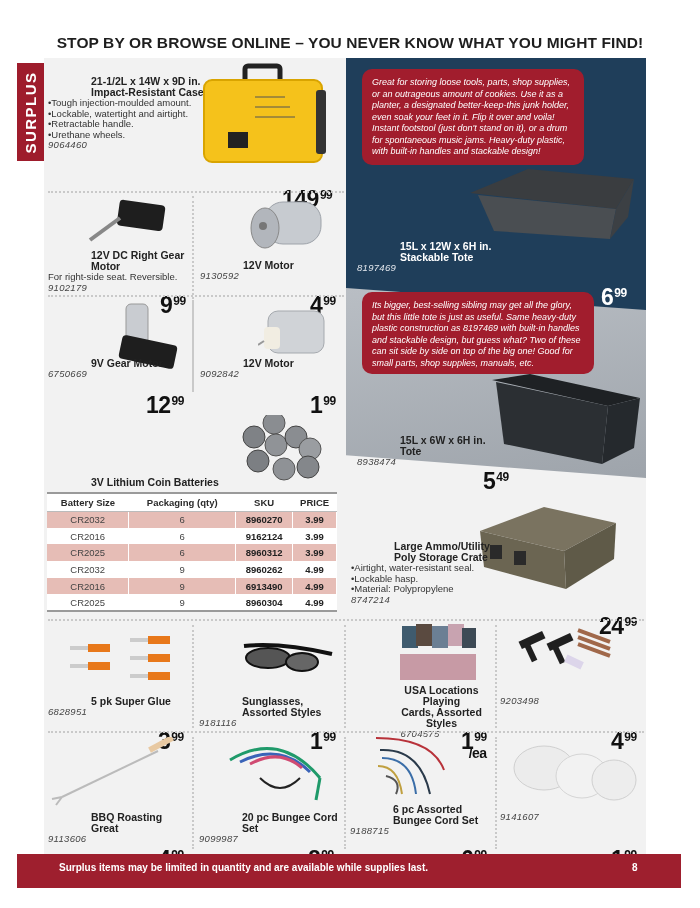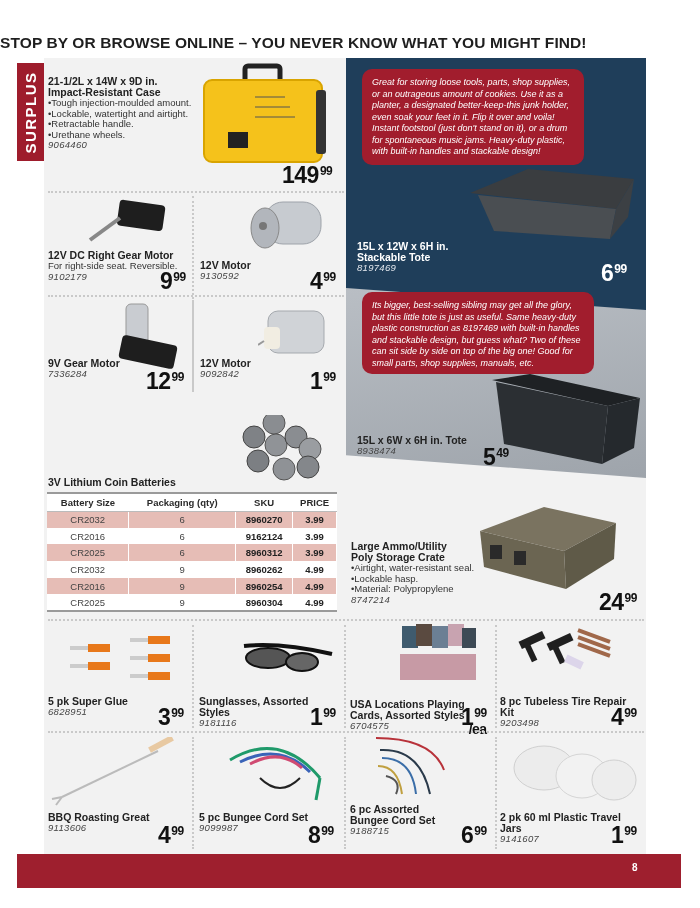--- a/index.html
+++ b/index.html
@@ -1,27 +1,27 @@
 <!DOCTYPE html>
 <html><head>
 <meta charset="utf-8">
 <style>
   * { box-sizing: border-box; margin: 0; padding: 0; }
   body { width: 700px; height: 908px; background: #ffffff; font-family: "Liberation Sans", "DejaVu Sans", sans-serif; color: #2a2a2a; position: relative; overflow: hidden; }
-  .headline { position: absolute; top: 34px; left: 0; width: 700px; text-align: left; font-weight: bold; font-size: 15.5px; letter-spacing: 0.1px; color: #1e1e1e; }
+  .headline { position: absolute; top: 34px; left: 0; width: 700px; text-align: center; font-weight: bold; font-size: 15.5px; letter-spacing: 0.1px; color: #1e1e1e; }
   .page { position: absolute; top: 58px; left: 44px; width: 602px; height: 798px; background: #f2f2f2; }
   .surplus-tab { position: absolute; top: 63px; left: 17px; width: 27px; height: 98px; background: #9e1c2c; color: #fff; font-weight: bold; font-size: 15px; letter-spacing: 1.5px; display: flex; align-items: center; justify-content: center; }
   .surplus-tab span { transform: rotate(-90deg); white-space: nowrap; }
   .cell { position: absolute; }
   .dotted-h { position: absolute; height: 0; border-top: 2px dotted #c9c9c9; }
   .dotted-v { position: absolute; width: 0; border-left: 2px dotted #c9c9c9; }
-  .title { font-weight: bold; font-size: 10.5px; line-height: 11px; color: #222; }
+  .title { font-weight: bold; font-size: 10.5px; line-height: 11px; color: #222; margin-left: 43px; }
   .desc { font-size: 9.5px; line-height: 10.5px; color: #333; }
   .sku { font-style: italic; font-size: 9.5px; line-height: 10px; color: #444; letter-spacing: 0.3px; }
-  .price { position: absolute; font-weight: bold; font-size: 23px; color: #111; line-height: 1; letter-spacing: -0.5px; }
+  .price { position: absolute; font-weight: bold; font-size: 23px; color: #111; line-height: 1; letter-spacing: -0.5px; margin-top: 24px; }
   .price sup { font-size: 12px; vertical-align: top; position: relative; top: 1px; margin-left: 1px; }
   .price .ea { position: absolute; right: 0; top: 16px; font-size: 14px; font-weight: bold; }
   .blue-panel { position: absolute; left: 346px; top: 58px; width: 300px; height: 230px; background: #1f3e5a; }
   .grey-panel { position: absolute; left: 346px; top: 288px; width: 300px; height: 190px; background: linear-gradient(170deg, #b9bec4, #9ea4ab); clip-path: polygon(0 0, 100% 0, 100% 100%, 0 88%); }
   .blue-panel-diag { position: absolute; left: 346px; top: 270px; width: 300px; height: 40px; background: #1f3e5a; clip-path: polygon(0 0, 100% 0, 100% 100%, 0 45%); }
   .bubble { position: absolute; background: #a11d2d; color: #fff; font-style: italic; font-size: 9px; line-height: 11.5px; border-radius: 10px; padding: 8px 10px; }
   .white-title { color: #fff; }
   .white-sku { color: #e4e8ee; }
   table.bat { position: absolute; left: 47px; top: 492px; width: 290px; border-collapse: collapse; font-size: 9.5px; background: #fff; border-top: 2px solid #9a9a9a; border-bottom: 2px solid #9a9a9a; }
   table.bat th { font-weight: bold; height: 18px; text-align: center; border-bottom: 1px solid #bbb; }
@@ -91,21 +91,21 @@
 </div>
 <div class="price" style="left:310px;top:270px;"><span>4</span><sup>99</sup></div>
 <div class="dotted-h" style="left:48px;top:295px;width:296px;"></div>
 
 <svg class="prod-img" style="left:118px;top:300px;" width="64" height="70">
   <rect x="8" y="4" width="22" height="40" rx="5" fill="#c9ccd1" stroke="#999"></rect>
   <rect x="2" y="40" width="56" height="24" rx="4" fill="#1e1e1e" transform="rotate(12 30 52)"></rect>
 </svg>
 <div class="cell" style="left:48px;top:358px;width:120px;">
   <div class="title">9V Gear Motor</div>
-  <div class="sku">7336284</div>
+  <div class="sku">6750669</div>
 </div>
 <div class="price" style="left:146px;top:370px;"><span>12</span><sup>99</sup></div>
 
 <svg class="prod-img" style="left:258px;top:305px;" width="70" height="60">
   <rect x="10" y="6" width="56" height="42" rx="10" fill="#d0d3d7" stroke="#a5a9ae"></rect>
   <rect x="6" y="22" width="16" height="22" rx="4" fill="#f1ede2"></rect>
   <line x1="6" y1="36" x2="0" y2="40" stroke="#999" stroke-width="2"></line>
 </svg>
 <div class="cell" style="left:200px;top:358px;width:120px;">
   <div class="title">12V Motor</div>
@@ -155,21 +155,21 @@
     </tr>
     <tr>
       <td>CR2032</td>
       <td>9</td>
       <td class="skuc">8960262</td>
       <td class="skuc">4.99</td>
     </tr>
     <tr class="shade">
       <td>CR2016</td>
       <td>9</td>
-      <td class="skuc">8960254</td>
+      <td class="skuc">6913490</td>
       <td class="skuc">4.99</td>
     </tr>
     <tr>
       <td>CR2025</td>
       <td>9</td>
       <td class="skuc">8960304</td>
       <td class="skuc">4.99</td>
     </tr>
   </tbody>
 </table>
@@ -254,42 +254,41 @@
 <div class="dotted-v" style="left:344px;top:625px;height:103px;"></div>
 
 <svg class="prod-img" style="left:398px;top:622px;" width="80" height="60">
   <rect x="4" y="4" width="16" height="22" fill="#3f5b6e"></rect>
     <rect x="18" y="2" width="16" height="22" fill="#5a4a40"></rect>
     <rect x="34" y="4" width="16" height="22" fill="#6b7f94"></rect>
     <rect x="50" y="2" width="16" height="22" fill="#c8a3b0"></rect>
     <rect x="64" y="6" width="14" height="20" fill="#3d4a55"></rect>
   <rect x="2" y="32" width="76" height="26" fill="#c79aa5"></rect>
 </svg>
-<div class="cell" style="left:350px;top:699px;width:140px;">
+<div class="cell" style="left:350px;top:685px;width:140px;text-align:center;">
   <div class="title">USA Locations Playing</div>
   <div class="title">Cards, Assorted Styles</div>
   <div class="sku">6704575</div>
 </div>
 <div class="price" style="left:461px;top:706px;"><span>1</span><sup>99</sup><span class="ea">/ea</span></div>
 <div class="dotted-v" style="left:495px;top:625px;height:103px;"></div>
 
 <svg class="prod-img" style="left:515px;top:628px;" width="100" height="50">
   <rect x="4" y="8" width="26" height="8" fill="#1f1f1f" transform="rotate(-25 17 12)"></rect>
     <rect x="12" y="12" width="6" height="22" fill="#1f1f1f" transform="rotate(-25 15 23)"></rect>
   <rect x="32" y="10" width="26" height="8" fill="#1f1f1f" transform="rotate(-25 45 14)"></rect>
     <rect x="40" y="14" width="6" height="22" fill="#1f1f1f" transform="rotate(-25 43 25)"></rect>
   <g fill="#a0684a">
       <rect x="62" y="6" width="34" height="4" transform="rotate(20 79 8)"></rect>
       <rect x="62" y="13" width="34" height="4" transform="rotate(20 79 15)"></rect>
       <rect x="62" y="20" width="34" height="4" transform="rotate(20 79 22)"></rect>
     </g>
   <rect x="50" y="30" width="18" height="8" fill="#dcd5ea" transform="rotate(25 59 34)"></rect>
 </svg>
 <div class="cell" style="left:500px;top:696px;width:140px;">
-  <div class="title">8 pc Tubeless Tire Repair Kit</div>
   <div class="sku">9203498</div>
 </div>
 <div class="price" style="left:611px;top:706px;"><span>4</span><sup>99</sup></div>
 
 <div class="dotted-h" style="left:48px;top:731px;width:596px;"></div>
 
 <svg class="prod-img" style="left:48px;top:737px;" width="130" height="70">
   <line x1="14" y1="60" x2="110" y2="14" stroke="#bbb" stroke-width="2"></line>
   <rect x="100" y="4" width="26" height="6" fill="#e8c9a2" transform="rotate(-28 113 7)"></rect>
   <path d="M14 60 L4 62 M14 60 L8 68" stroke="#bbb" stroke-width="2"></path>
@@ -302,21 +301,21 @@
 <div class="dotted-v" style="left:192px;top:737px;height:112px;"></div>
 
 <svg class="prod-img" style="left:220px;top:738px;" width="110" height="72">
   <path d="M10 22 Q60 -8 100 40" stroke="#1f9a6a" stroke-width="3" fill="none"></path>
   <path d="M20 24 Q60 4 90 34" stroke="#3a63b8" stroke-width="3" fill="none"></path>
   <path d="M30 26 Q60 10 82 30" stroke="#d04a72" stroke-width="3" fill="none"></path>
   <path d="M40 40 Q60 60 80 40" stroke="#222" stroke-width="2" fill="none"></path>
   <path d="M100 40 L96 62" stroke="#1f9a6a" stroke-width="3"></path>
 </svg>
 <div class="cell" style="left:199px;top:812px;width:140px;">
-  <div class="title">5 pc Bungee Cord Set</div>
+  <div class="title">20 pc Bungee Cord Set</div>
   <div class="sku">9099987</div>
 </div>
 <div class="price" style="left:308px;top:824px;"><span>8</span><sup>99</sup></div>
 <div class="dotted-v" style="left:344px;top:737px;height:112px;"></div>
 
 <svg class="prod-img" style="left:372px;top:736px;" width="90" height="62">
   <path d="M4 2 Q60 2 72 34" stroke="#b8323a" stroke-width="2" fill="none"></path>
   <path d="M8 14 Q48 12 58 58" stroke="#2a3a4a" stroke-width="2" fill="none"></path>
   <path d="M10 22 Q40 22 44 58" stroke="#3b6ea8" stroke-width="2" fill="none"></path>
   <path d="M6 30 Q26 30 30 58" stroke="#c0a040" stroke-width="2" fill="none"></path>
@@ -329,20 +328,20 @@
 </div>
 <div class="price" style="left:461px;top:824px;"><span>6</span><sup>99</sup></div>
 <div class="dotted-v" style="left:495px;top:737px;height:112px;"></div>
 
 <svg class="prod-img" style="left:510px;top:742px;" width="130" height="64">
   <ellipse cx="34" cy="26" rx="30" ry="22" fill="#ececec" stroke="#d0d0d0"></ellipse>
   <ellipse cx="72" cy="34" rx="26" ry="22" fill="#f2f2f2" stroke="#d5d5d5"></ellipse>
   <ellipse cx="104" cy="38" rx="22" ry="20" fill="#ededed" stroke="#d0d0d0"></ellipse>
 </svg>
 <div class="cell" style="left:500px;top:812px;width:140px;">
-  <div class="title">2 pk 60 ml Plastic Travel Jars</div>
   <div class="sku">9141607</div>
 </div>
 <div class="price" style="left:611px;top:824px;"><span>1</span><sup>99</sup></div>
 
 <div class="footer">
+  <span class="note">Surplus items may be limited in quantity and are available while supplies last.</span>
   <span class="pnum">8</span>
 </div>
 
 </body></html>

